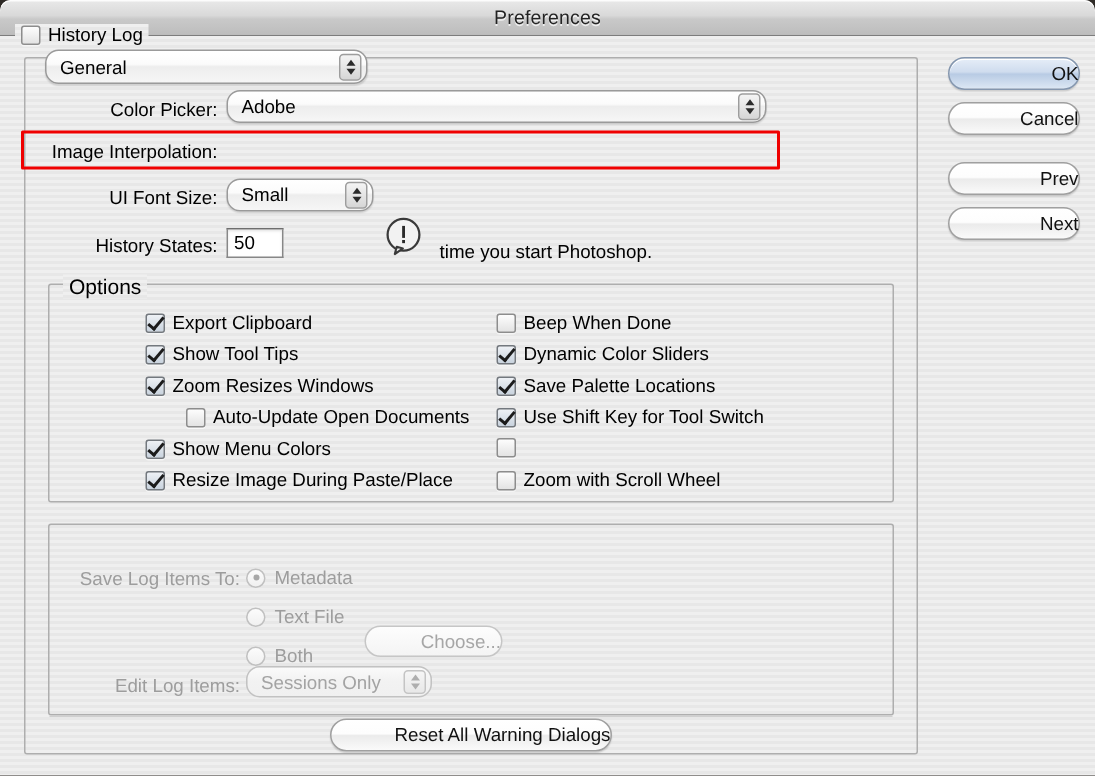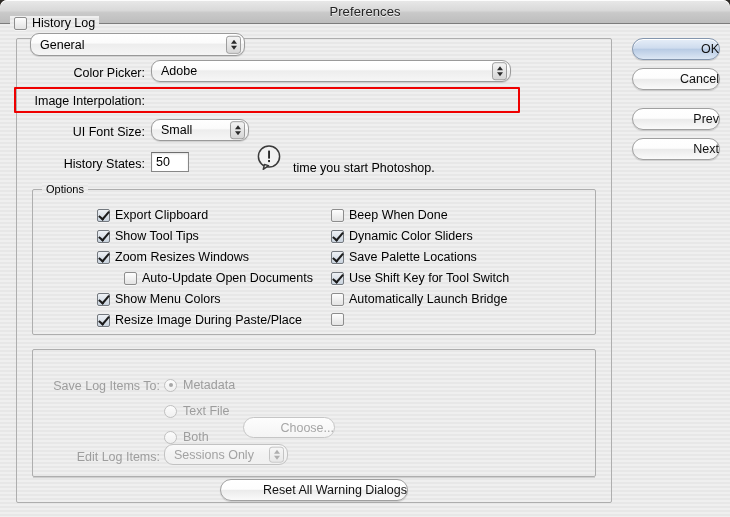--- a/index.html
+++ b/index.html
@@ -162,21 +162,21 @@
     width: 28px; height: 28px;
   }
 
   
   #options-group {
     left: 32px; top: 165px;
     width: 564px; height: 146px;
   }
   .group-legend {
     position: absolute;
-    font-size: 11px;
+    font-size: 14px;
     color: #000;
     background:
       repeating-linear-gradient(to bottom,
         #efefef 0px, #efefef 2px,
         #e7e7e7 2px, #e7e7e7 4px);
     padding: 0 4px;
     white-space: nowrap;
   }
 
   
@@ -395,24 +395,24 @@
         <div class="cbrow" style="left: 331px; top: 226px;">
           <span class="cbox checked"></span>
           <span>Save Palette Locations</span>
         </div>
         <div class="cbrow" style="left: 331px; top: 247px;">
           <span class="cbox checked"></span>
           <span>Use Shift Key for Tool Switch</span>
         </div>
         <div class="cbrow" style="left: 331px; top: 268px;">
           <span class="cbox"></span>
-          <span>Automatically Launch Bridge</span>
         </div>
         <div class="cbrow" style="left: 331px; top: 289px;">
           <span class="cbox"></span>
+          <span>Zoom with Scroll Wheel</span>
         </div>
       </div>
 
     <div class="groupbox" id="history-group"></div>
     <div id="history-legend">
       <span class="cbox" id="history-log-cbox"></span>
       <span>History Log</span>
     </div>
 
     <div class="lbl right dim" style="left:0px; top:355px; width:160px;">Save Log Items To:</div>

